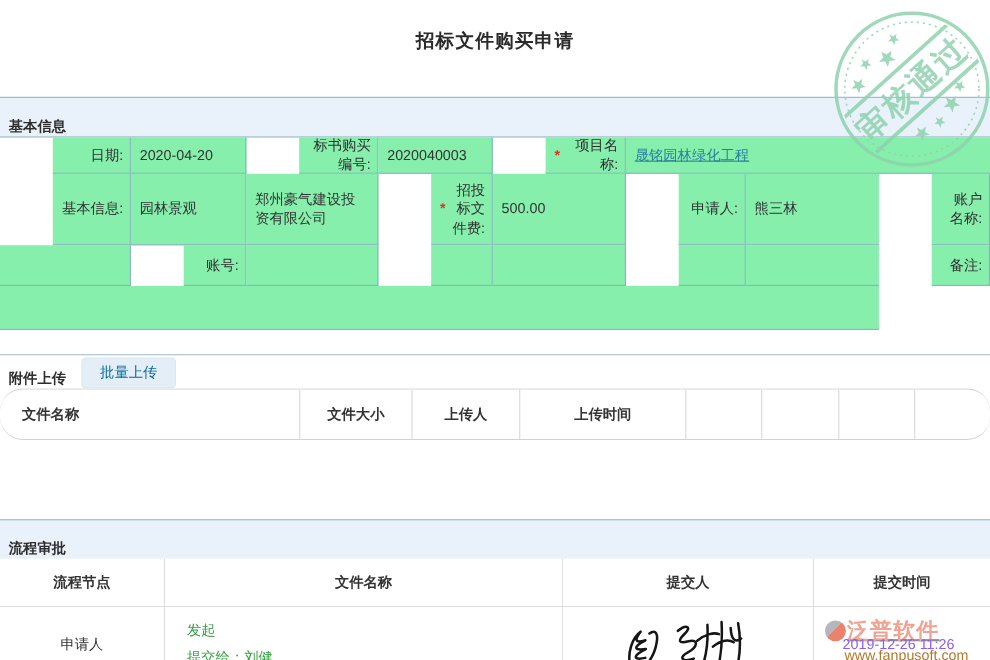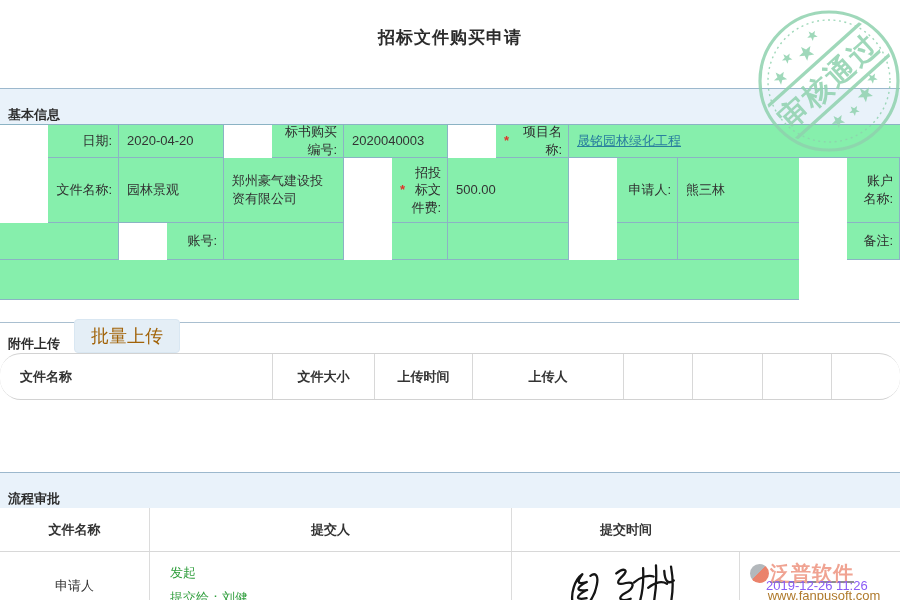--- a/index.html
+++ b/index.html
@@ -42,22 +42,22 @@
   .cell.lbl{background:#86efac;justify-content:flex-end;text-align:right;padding-right:6px;color:#2f2f2f;margin-left:48px;}
   .cell.span3{grid-column:span 3;}
   .cell.span7{grid-column:span 7;}
   .star{color:#e0332a;margin-right:3px;font-weight:bold;}
   .link{color:#2a7f9e;text-decoration:underline;cursor:pointer;}
 
   .gap22{height:22px;}
 
   
   .upload-btn{
-    margin-left:14px;background:#e4eef6;color:#a16207;border:1px solid #d9e7f2;
-    border-radius:4px;padding:4px 16px;font-size:18px;font-weight:normal;cursor:pointer;
+    margin-left:14px;background:#e4eef6;color:#0369a1;border:1px solid #d9e7f2;
+    border-radius:4px;padding:4px 16px;font-size:13px;font-weight:normal;cursor:pointer;
   }
   .attach-table{
     display:grid;
     grid-template-columns:273px 102px 98px 151px 69px 70px 69px 68px;
     height:45px;border-top:1px solid #d2d2d2;border-bottom:1px solid #d2d2d2;border-radius:21px;
   }
   .acell{
     box-sizing:border-box;border-right:1px solid #d8d8d8;display:flex;align-items:center;
     justify-content:center;font-weight:bold;color:#333;
   }
@@ -149,21 +149,21 @@
     </div>
   <div class="cell lbl">
     <span class="star">*</span>
     <span>项目名称:</span>
   </div>
   <div class="cell span3 lastcol">
     <a class="link">晟铭园林绿化工程</a>
   </div>
 
   <div class="cell lbl">
-      <span>文件名称:</span>
+      <span>基本信息:</span>
     </div>
   <div class="cell">
       <span>园林景观</span>
     </div>
   <div class="cell">
       <span>郑州豪气建设投资有限公司</span>
     </div>
   <div class="cell lbl">
     <span class="star">*</span>
     <span>招投标文件费:</span>
@@ -206,36 +206,37 @@
 <div class="gap22"></div>
 
 <div class="band white">
   <span>附件上传</span>
   <button class="upload-btn">批量上传</button>
 </div>
 
 <div class="attach-table">
   <div class="acell first">文件名称</div>
   <div class="acell">文件大小</div>
+  <div class="acell">上传人</div>
   <div class="acell">上传时间</div>
-  <div class="acell">上传人</div>
   <div class="acell"></div>
   <div class="acell"></div>
   <div class="acell"></div>
   <div class="acell lastcol"></div>
 </div>
 <div class="attach-empty"></div>
 
 <div class="gap27"></div>
 
 <div class="band">
   <span>流程审批</span>
 </div>
 
 <div class="proc-head">
+  <div class="pcell">流程节点</div>
   <div class="pcell">文件名称</div>
   <div class="pcell">提交人</div>
   <div class="pcell lastcol">提交时间</div>
 </div>
 
 <div class="proc-row">
   <div class="pcell">申请人</div>
   <div class="pcell opinion">
     <span>发起</span>
     <span>提交给：刘健</span>

